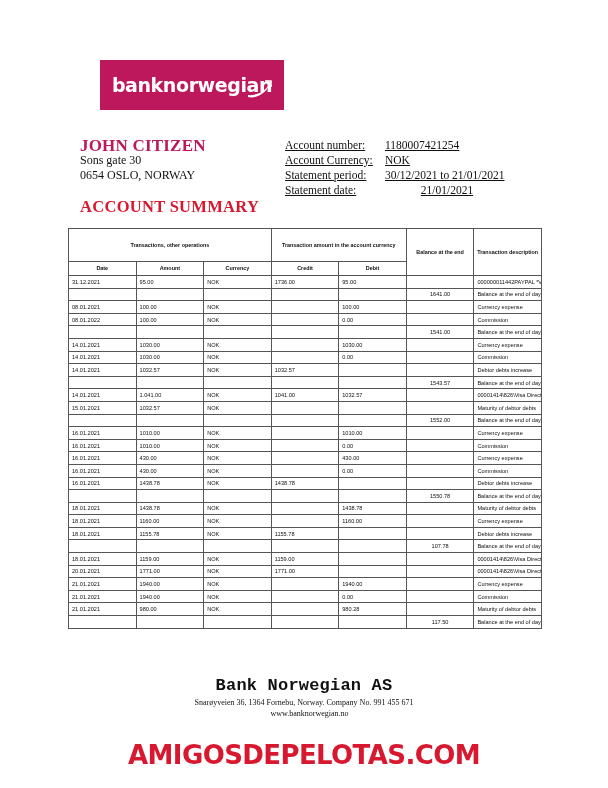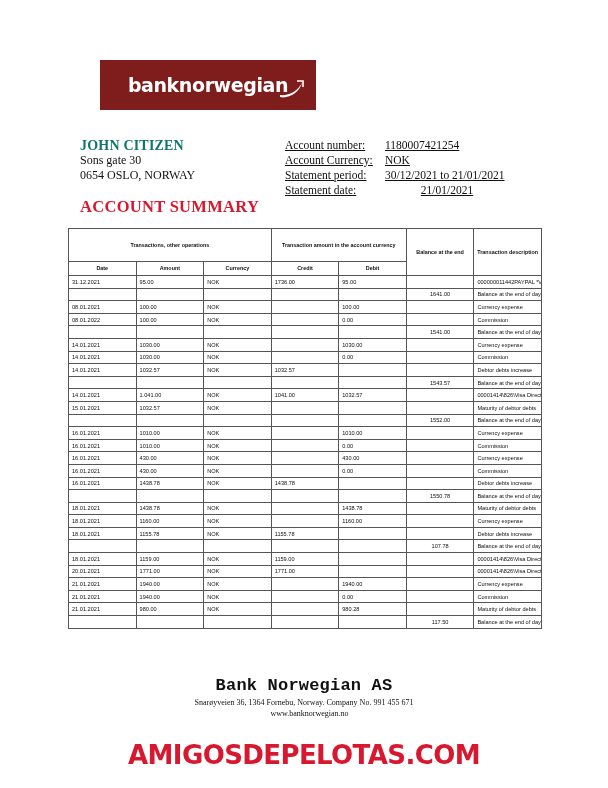--- a/index.html
+++ b/index.html
@@ -20,23 +20,23 @@
     width: 608px;
     height: 788px;
     box-sizing: border-box;
   }
 
   
   .logo-block {
     position: absolute;
     left: 100px;
     top: 60px;
-    width: 216px;
+    width: 184px;
     height: 50px;
-    background: #7f1d1d;
+    background: #be185d;
     display: flex;
     align-items: center;
     justify-content: center;
   }
   .logo-text {
     color: #ffffff;
     font-family: "DejaVu Sans", sans-serif;
     font-size: 19px;
     font-weight: bold;
     letter-spacing: -0.4px;
@@ -51,23 +51,23 @@
   }
 
   
   .addr {
     position: absolute;
     left: 80px;
     top: 138px;
     width: 200px;
   }
   .addr .name {
-    color: #0f766e;
+    color: #be185d;
     font-weight: bold;
-    font-size: 14px;
+    font-size: 17px;
     letter-spacing: 0.2px;
     line-height: 15px;
   }
   .addr .line {
     font-size: 12px;
     line-height: 15px;
     color: #111;
   }
 
   .meta {

